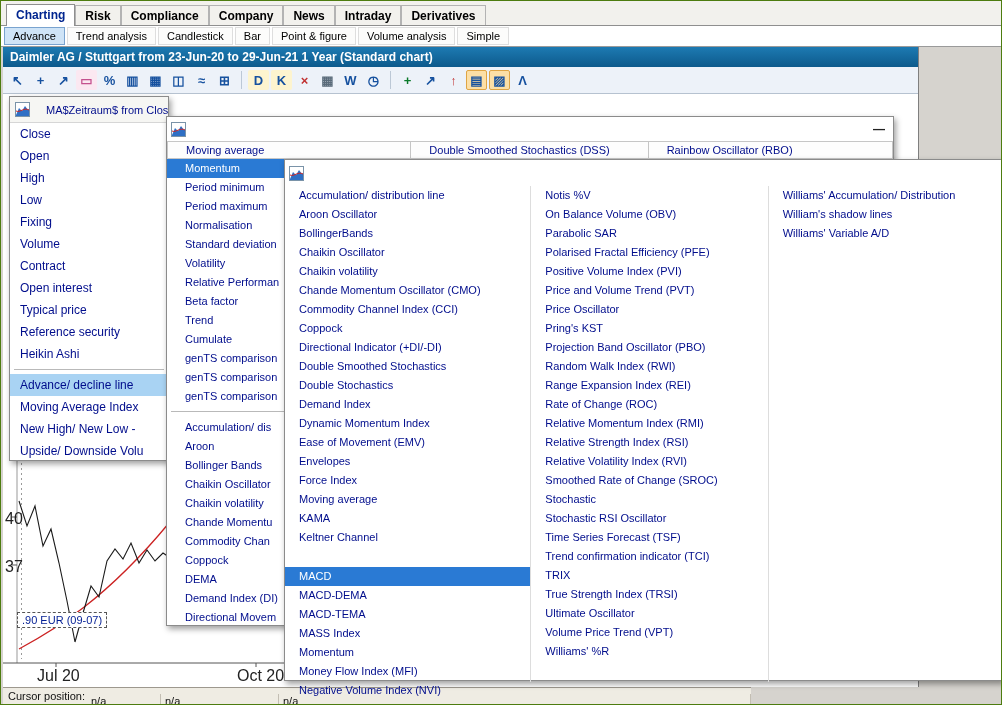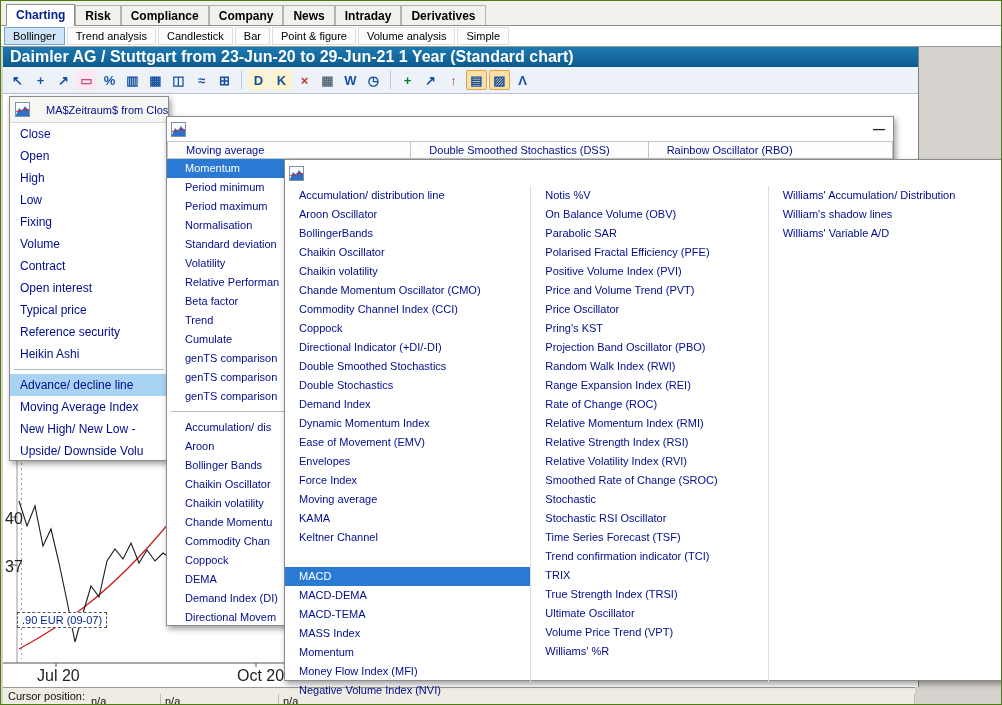--- a/index.html
+++ b/index.html
@@ -16,37 +16,37 @@
         border-color:#8f8f8f;position:relative;z-index:2;}
   #row2{position:absolute;left:0;top:25px;width:1002px;height:21px;background:#fff;
         border-bottom:1px solid #9a9a9a;display:flex;align-items:center;padding-left:3px;gap:2px;z-index:4;}
   .tab2{font-size:11px;color:#000;padding:2px 8px;border:1px solid #dedede;background:#fcfcfb;white-space:nowrap;}
   .tab2.hl{background:#cfe4f7;border-color:#79a3cf;}
 
   
   #panel{position:absolute;left:2px;top:46px;width:916px;height:640px;background:#fff;
         border-right:1px solid #7f7f7f;border-bottom:1px solid #7f7f7f;z-index:0;}
   #titlebar{height:20px;background:linear-gradient(180deg,#1d7ab2,#0d5a8c);color:#fff;
-        font-size:16px;font-weight:bold;line-height:20px;padding-left:7px;white-space:nowrap;overflow:hidden;}
+        font-size:12px;font-weight:bold;line-height:20px;padding-left:7px;white-space:nowrap;overflow:hidden;}
   #toolbar{height:27px;background:#edf2f9;border-bottom:1px solid #b6c2d0;display:flex;
         align-items:center;padding-left:4px;gap:2px;}
   .tbico{width:21px;height:20px;display:flex;align-items:center;justify-content:center;
         font-size:13px;font-weight:bold;border:1px solid transparent;border-radius:2px;cursor:default;}
   .tbico.pressed{background:#fcdfa6;border-color:#dfa545;}
   .tbsep{width:0;height:18px;border-left:1px solid #bcc8d6;margin:0 4px;}
   #content{height:593px;background:#fff;}
 
   
   #chartsvg{position:absolute;left:0;top:0;width:1002px;height:705px;z-index:2;pointer-events:none;}
   .ylab,.xlab{position:absolute;font-size:16px;color:#222;z-index:2;}
   #priceflag{position:absolute;left:16px;top:611px;padding:1px 4px;border:1px dashed #555;
         background:#fff;font-size:11px;color:#001d93;z-index:2;white-space:nowrap;}
 
   
-  #statusbar{position:absolute;left:2px;top:686px;width:912px;height:17px;background:#efece3;
+  #statusbar{position:absolute;left:2px;top:686px;width:748px;height:17px;background:#efece3;
         border-top:1px solid #9d988e;display:flex;align-items:center;font-size:11px;color:#111;z-index:5;}
   .slabel{padding-left:5px;width:84px;white-space:nowrap;}
   .scell{height:15px;line-height:15px;padding-left:4px;border-right:1px solid #c3beb3;margin-top:11px;}
   .c1{width:74px;}.c2{width:118px;}.c3{flex:1;}
 
   
   .menu{position:absolute;background:#fff;border:1px solid #8b8b8b;box-shadow:2px 3px 6px rgba(0,0,0,.38);}
   .mini-chart{width:15px;height:15px;flex:none;}
   .msep{height:0;border-top:1px solid #b9b9b9;margin:4px 4px;}
 
@@ -93,21 +93,21 @@
       <span class="tab1">Risk</span>
       <span class="tab1">Compliance</span>
       <span class="tab1">Company</span>
       <span class="tab1">News</span>
       <span class="tab1">Intraday</span>
       <span class="tab1">Derivatives</span>
     </div>
 
   <div id="row2">
 
-  <span class="tab2 hl">Bollinger</span>
+  <span class="tab2 hl">Advance</span>
       <span class="tab2">Trend analysis</span>
       <span class="tab2">Candlestick</span>
       <span class="tab2">Bar</span>
       <span class="tab2">Point &amp; figure</span>
       <span class="tab2">Volume analysis</span>
       <span class="tab2">Simple</span>
     </div>
 
   <div id="panel">
     <div id="titlebar">

